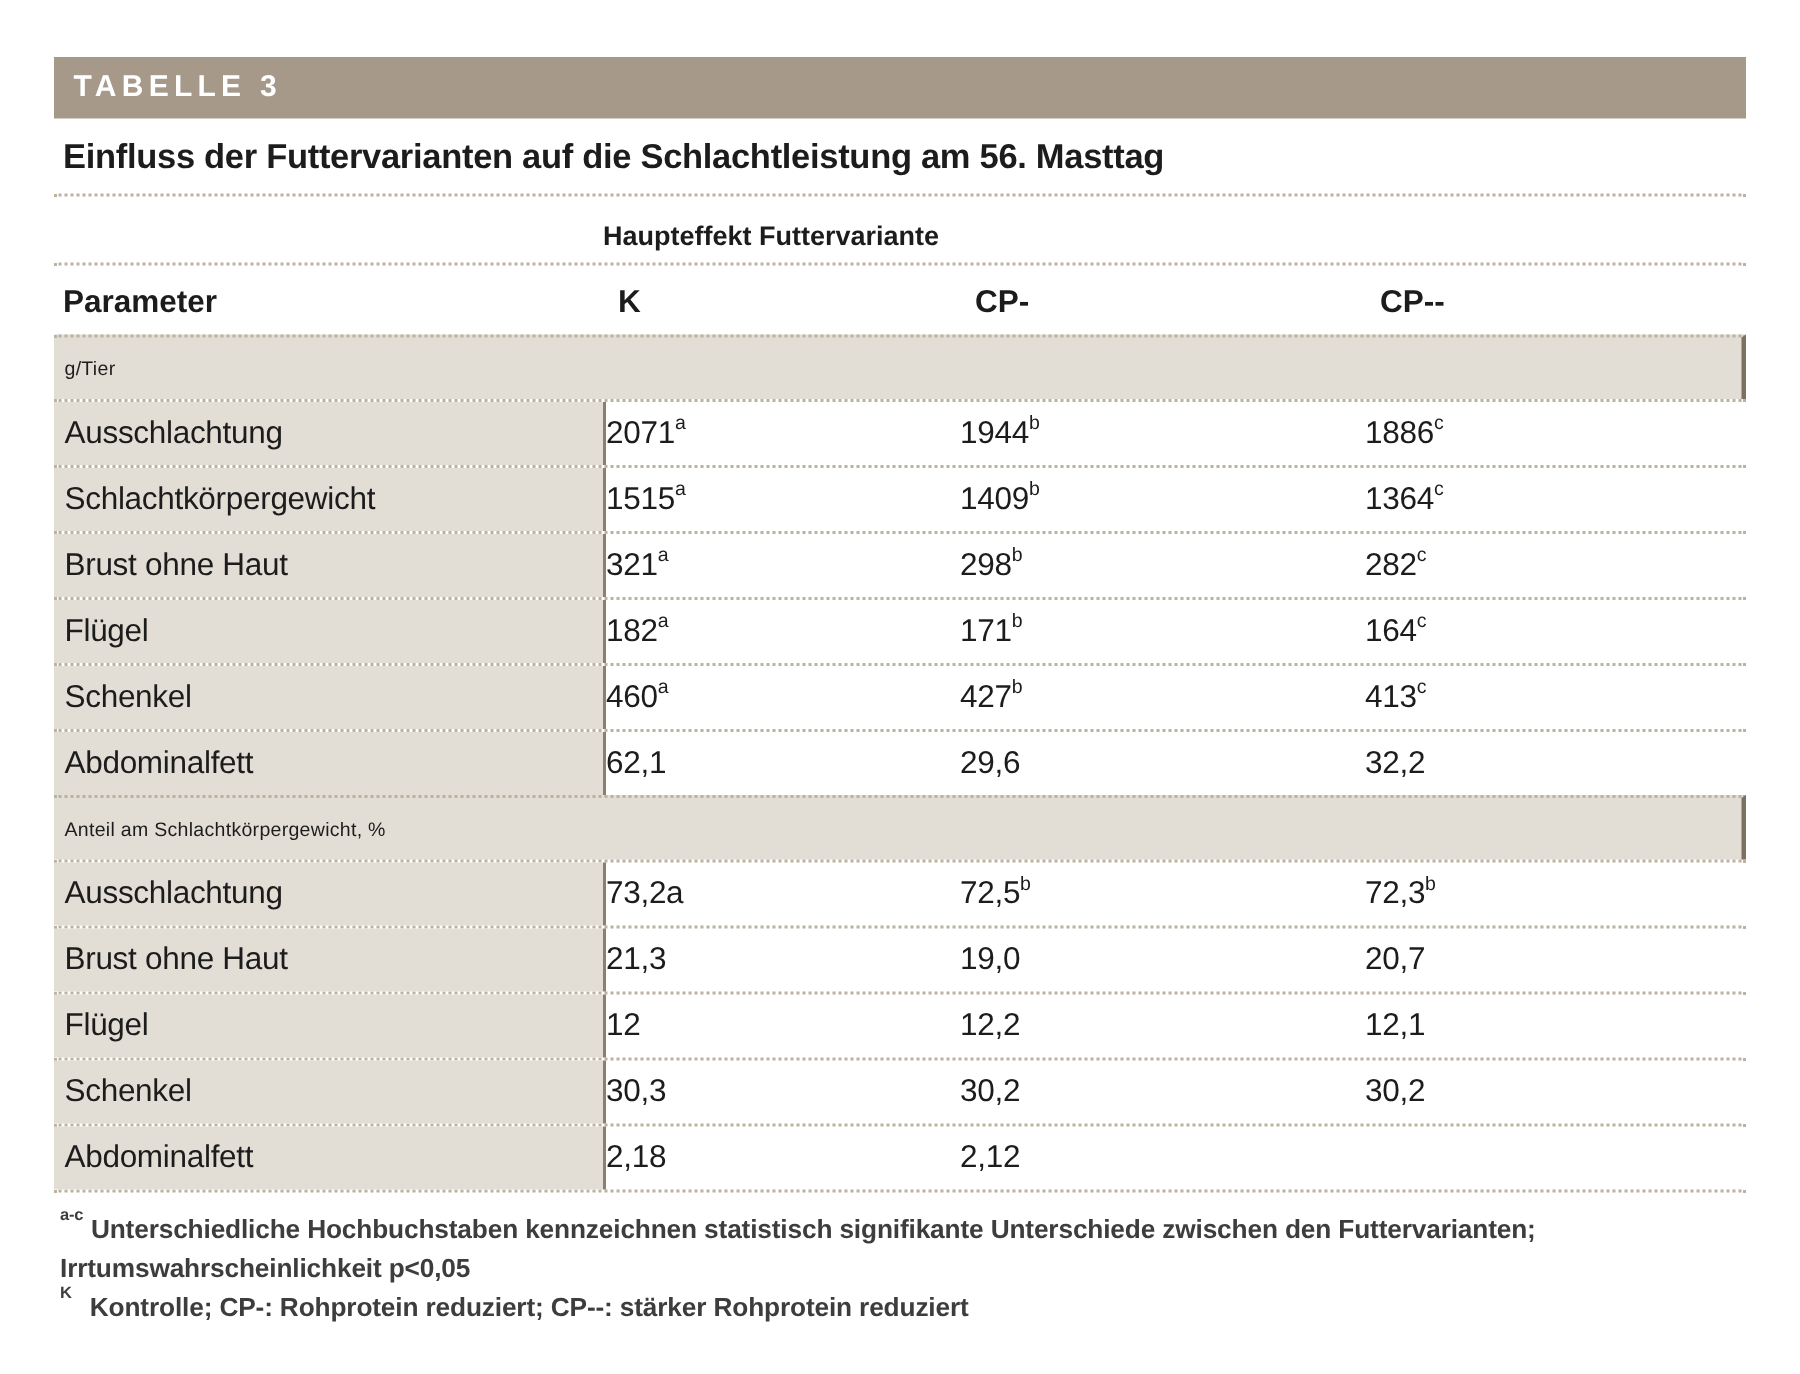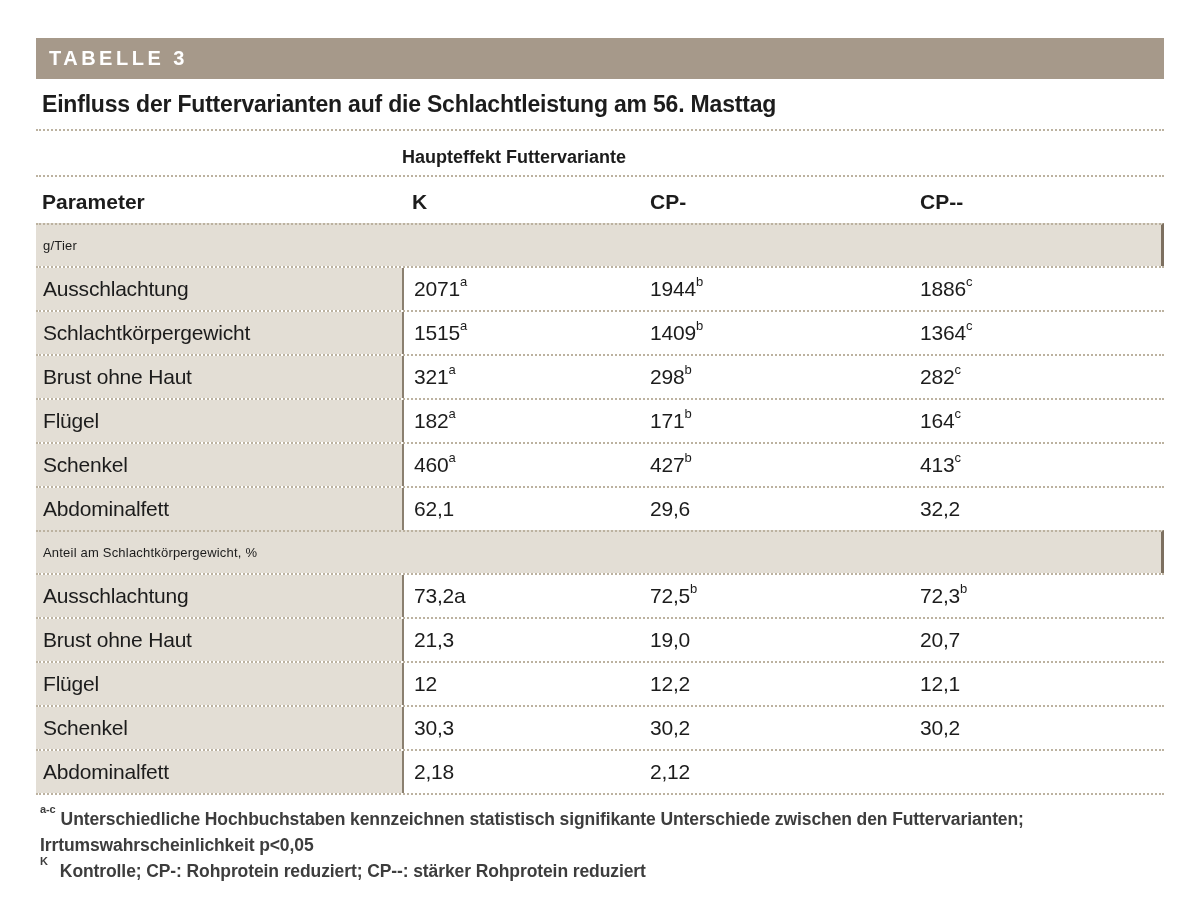--- a/index.html
+++ b/index.html
@@ -96,21 +96,20 @@
     display:flex;
     align-items:center;
     font-size:21px;
     letter-spacing:-0.2px;
   }
   .data-row .param{
     background:var(--row-beige);
     padding-left:7px;
   }
   .data-row .val{
-    padding-left:10px;
   }
   .data-row .val.first{
     border-left:2px solid var(--divider);
   }
   .cell sup{
     font-size:13px;
     line-height:0;
     position:relative;
     top:-7px;
     letter-spacing:0;

